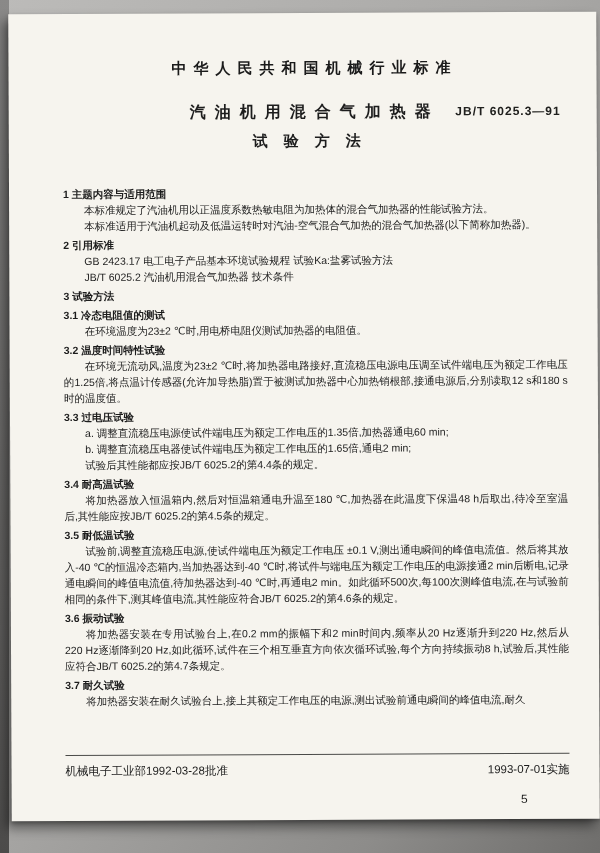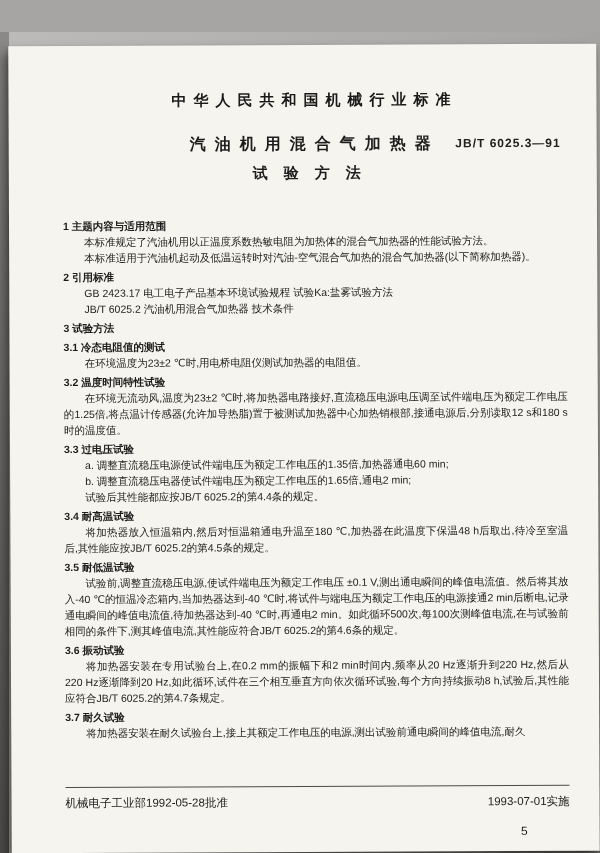--- a/index.html
+++ b/index.html
@@ -5,21 +5,20 @@
   * { margin:0; padding:0; box-sizing:border-box; }
   html,body { width:600px; height:853px; }
   body {
     font-family:"Liberation Sans","DejaVu Sans",sans-serif;
     position:relative; overflow:hidden;
     background:#a6a5a3;
   }
   .scan-bg {
     position:absolute; inset:0;
     background:linear-gradient(125deg,#bcbbb9 0%, #a9a8a6 45%, #8d8c8a 80%, #6f6e6c 100%);
-    margin-top:32px;
   }
   .scan-bg::before{
     content:""; position:absolute; left:0; top:0; bottom:0; width:9px;
     background:linear-gradient(180deg,#8a8988, #4c4b4a);
   }
   .page {
     position:absolute; left:10px; top:13px; width:588px; height:807px;
     background:#f6f4ee;
     transform:rotate(-0.25deg);
     box-shadow:-5px 7px 12px rgba(0,0,0,0.45), 0 2px 4px rgba(0,0,0,0.25);
@@ -96,19 +95,19 @@
         <div class="block p">将加热器放入恒温箱内,然后对恒温箱通电升温至180 ℃,加热器在此温度下保温48 h后取出,待冷至室温后,其性能应按JB/T 6025.2的第4.5条的规定。</div>
         <div class="block h">3.5  耐低温试验</div>
         <div class="block p">试验前,调整直流稳压电源,使试件端电压为额定工作电压 ±0.1 V,测出通电瞬间的峰值电流值。然后将其放入-40 ℃的恒温冷态箱内,当加热器达到-40 ℃时,将试件与端电压为额定工作电压的电源接通2 min后断电,记录通电瞬间的峰值电流值,待加热器达到-40 ℃时,再通电2 min。如此循环500次,每100次测峰值电流,在与试验前相同的条件下,测其峰值电流,其性能应符合JB/T 6025.2的第4.6条的规定。</div>
         <div class="block h">3.6  振动试验</div>
         <div class="block p">将加热器安装在专用试验台上,在0.2 mm的振幅下和2 min时间内,频率从20 Hz逐渐升到220 Hz,然后从220 Hz逐渐降到20 Hz,如此循环,试件在三个相互垂直方向依次循环试验,每个方向持续振动8 h,试验后,其性能应符合JB/T 6025.2的第4.7条规定。</div>
         <div class="block h">3.7  耐久试验</div>
         <div class="block p">将加热器安装在耐久试验台上,接上其额定工作电压的电源,测出试验前通电瞬间的峰值电流,耐久</div>
       </div>
 
     <div class="footer">
-      <span>机械电子工业部1992-05-28批准</span>
+      <span>机械电子工业部1992-03-28批准</span>
       <span>1993-07-01实施</span>
     </div>
 
     <div class="page-num">5</div>
   </div>
 </div>
 
 </body></html>

